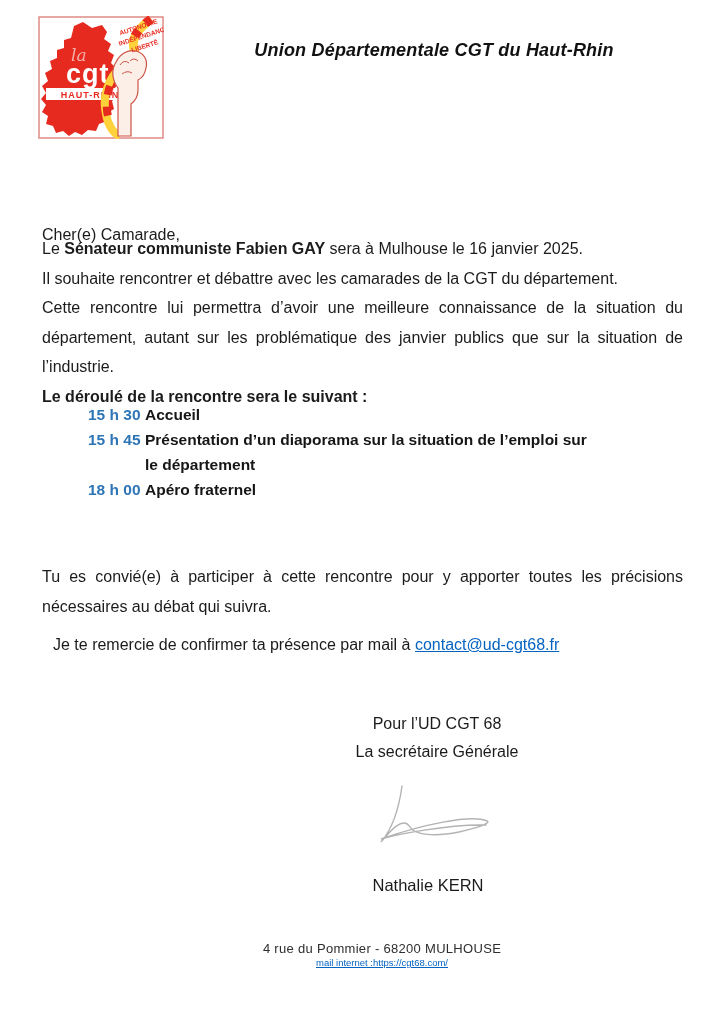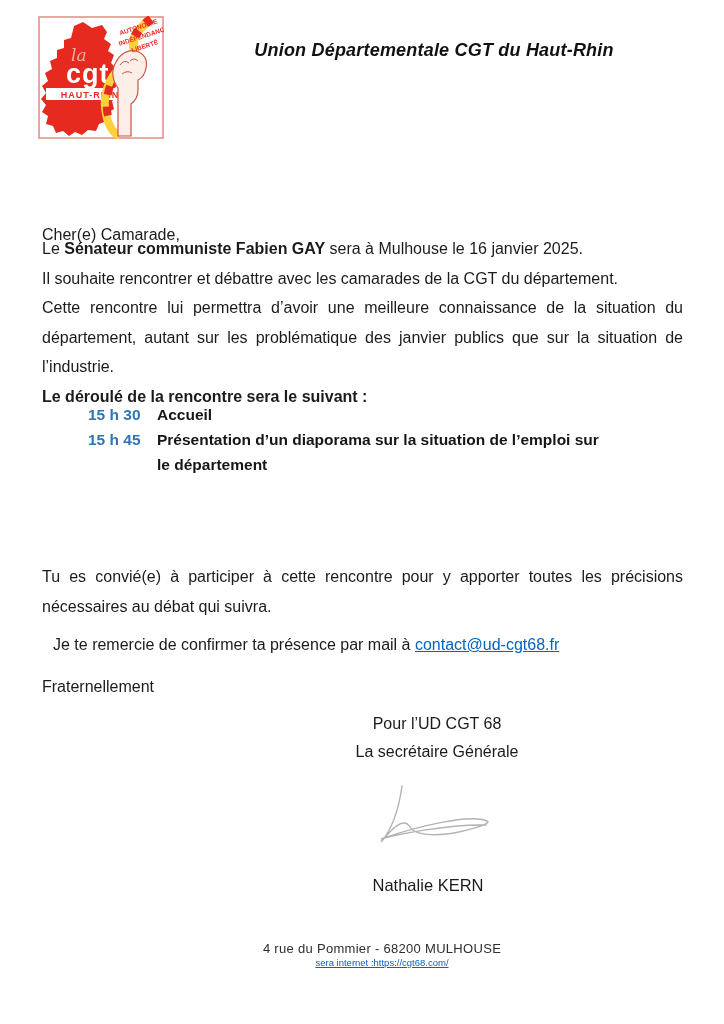--- a/index.html
+++ b/index.html
@@ -21,21 +21,21 @@
   }
   
   .body-col{position:absolute;left:42px;width:641px;font-size:16px;line-height:29.5px;}
   .salutation{top:172px;margin-top:48px;}
   .para-block{top:234px;}
   .para-block p{margin:0;}
   .just{text-align:justify;}
   .bold{font-weight:bold;}
   .sched-head{top:382px;font-weight:bold;}
   .schedule{position:absolute;left:88px;top:402px;width:560px;font-size:15.5px;font-weight:bold;line-height:25px;}
-  .sched-row{display:flex;gap:12px;}
+  .sched-row{display:flex;}
   .sched-time{width:57px;flex:0 0 57px;color:var(--timeblue);}
   .sched-act{width:458px;color:#161616;}
   .p4{top:562px;}
   .p5{top:630px;margin-left:11px;}
   .closing{top:672px;}
   a.lnk{color:var(--linkblue);text-decoration:underline;cursor:pointer;}
   
   .sign-block{
     position:absolute;left:437px;top:710px;transform:translateX(-50%);
     text-align:center;font-size:16px;line-height:28px;white-space:nowrap;
@@ -101,41 +101,44 @@
 
   <div class="schedule">
     <div class="sched-row">
       <span class="sched-time">15 h 30</span>
       <span class="sched-act">Accueil</span>
     </div>
     <div class="sched-row">
       <span class="sched-time">15 h 45</span>
       <span class="sched-act">Présentation d’un diaporama sur la situation de l’emploi sur le département</span>
     </div>
+    <div class="sched-row">
+      <span class="sched-time">18 h 00</span>
+      <span class="sched-act">Apéro fraternel</span>
+    </div>
   </div>
 
   <div class="body-col p4 just">Tu es convié(e) à participer à cette rencontre pour y apporter toutes les précisions nécessaires au débat qui suivra.</div>
 
   <div class="body-col p5">
     <span>Je te remercie de confirmer ta présence par mail à </span><a class="lnk">contact@ud-cgt68.fr</a>
   </div>
 
-  <div class="body-col closing">Fraternellement</div>
 
   <div class="sign-block">
     <div>Pour l’UD CGT 68</div>
     <div>La secrétaire Générale</div>
   </div>
 
   <svg class="squiggle" width="140" height="88" viewBox="0 0 140 88">
     <path d="M49,6 C46,28 40,48 28,62 C38,50 50,36 57,47 C61,55 82,57 106,52 C128,47 138,43 134,41 C118,34 68,45 28,59 C42,55 94,44 133,45" fill="none" stroke="#b3b3b3" stroke-width="1.4" stroke-linecap="round"></path>
   </svg>
 
   <div class="sign-name">Nathalie KERN</div>
 
   <div class="footer">
     <div class="footer-address">4 rue du Pommier - 68200 MULHOUSE</div>
     <div class="footer-line footer-line3">
-      <a class="lnk">sera internet :https://cgt68.com/</a>
+      <a class="lnk">mail internet :https://cgt68.com/</a>
     </div>
   </div>
 
 </div>
 
 </body></html>

